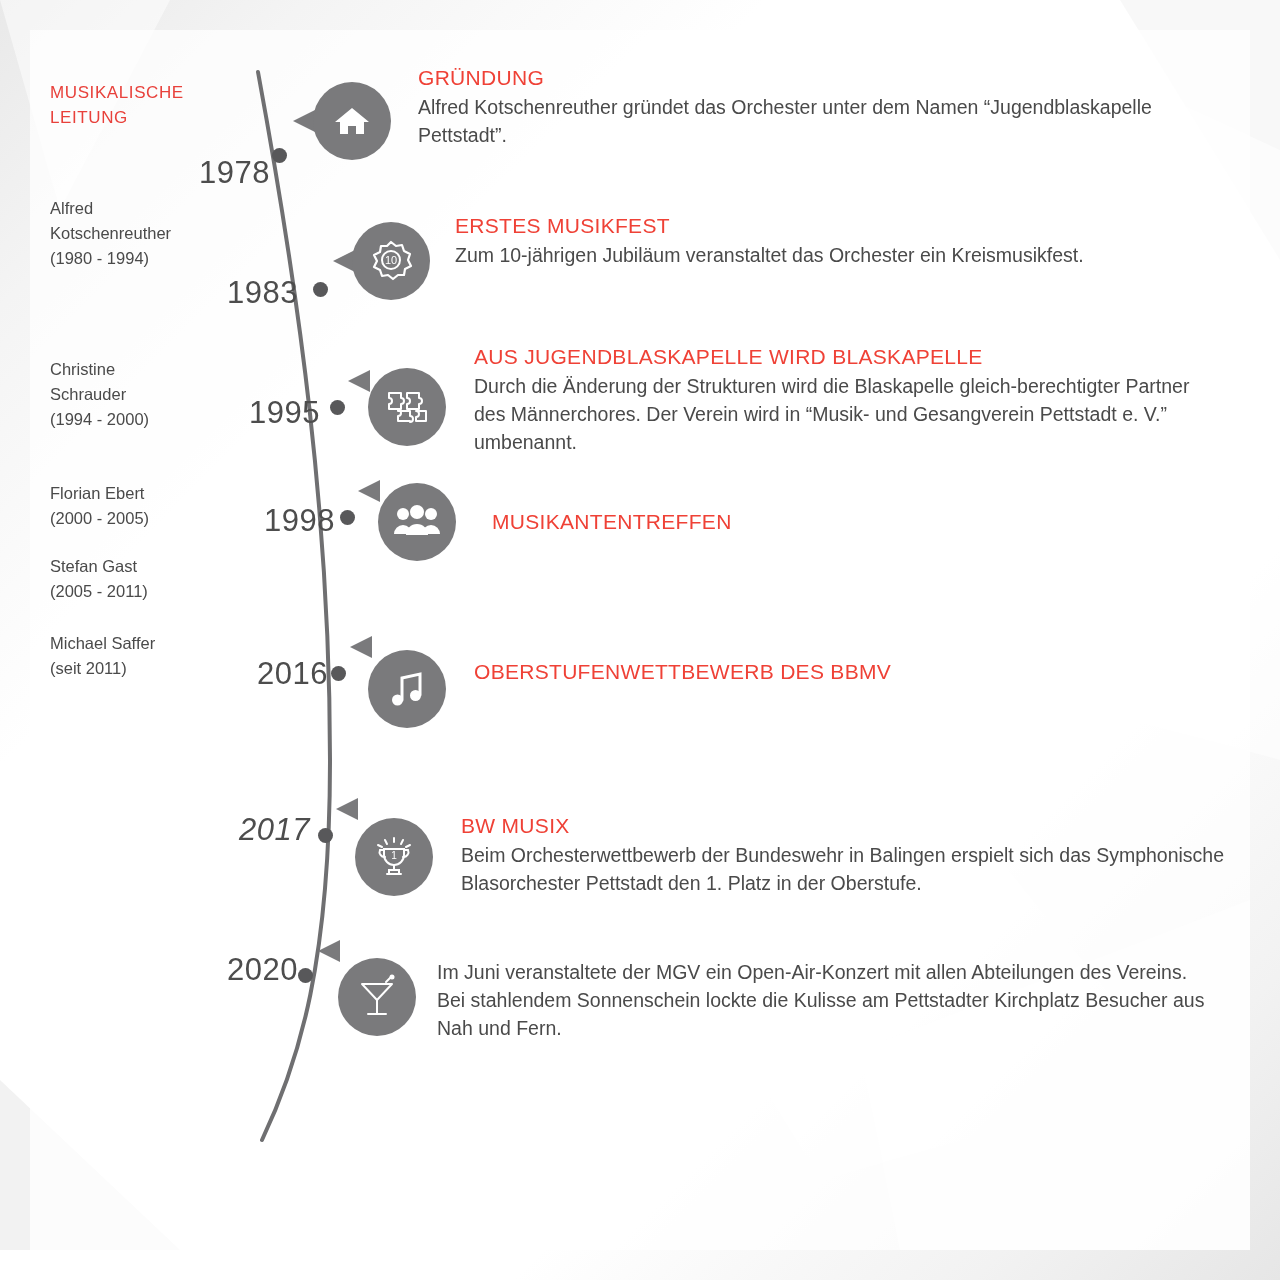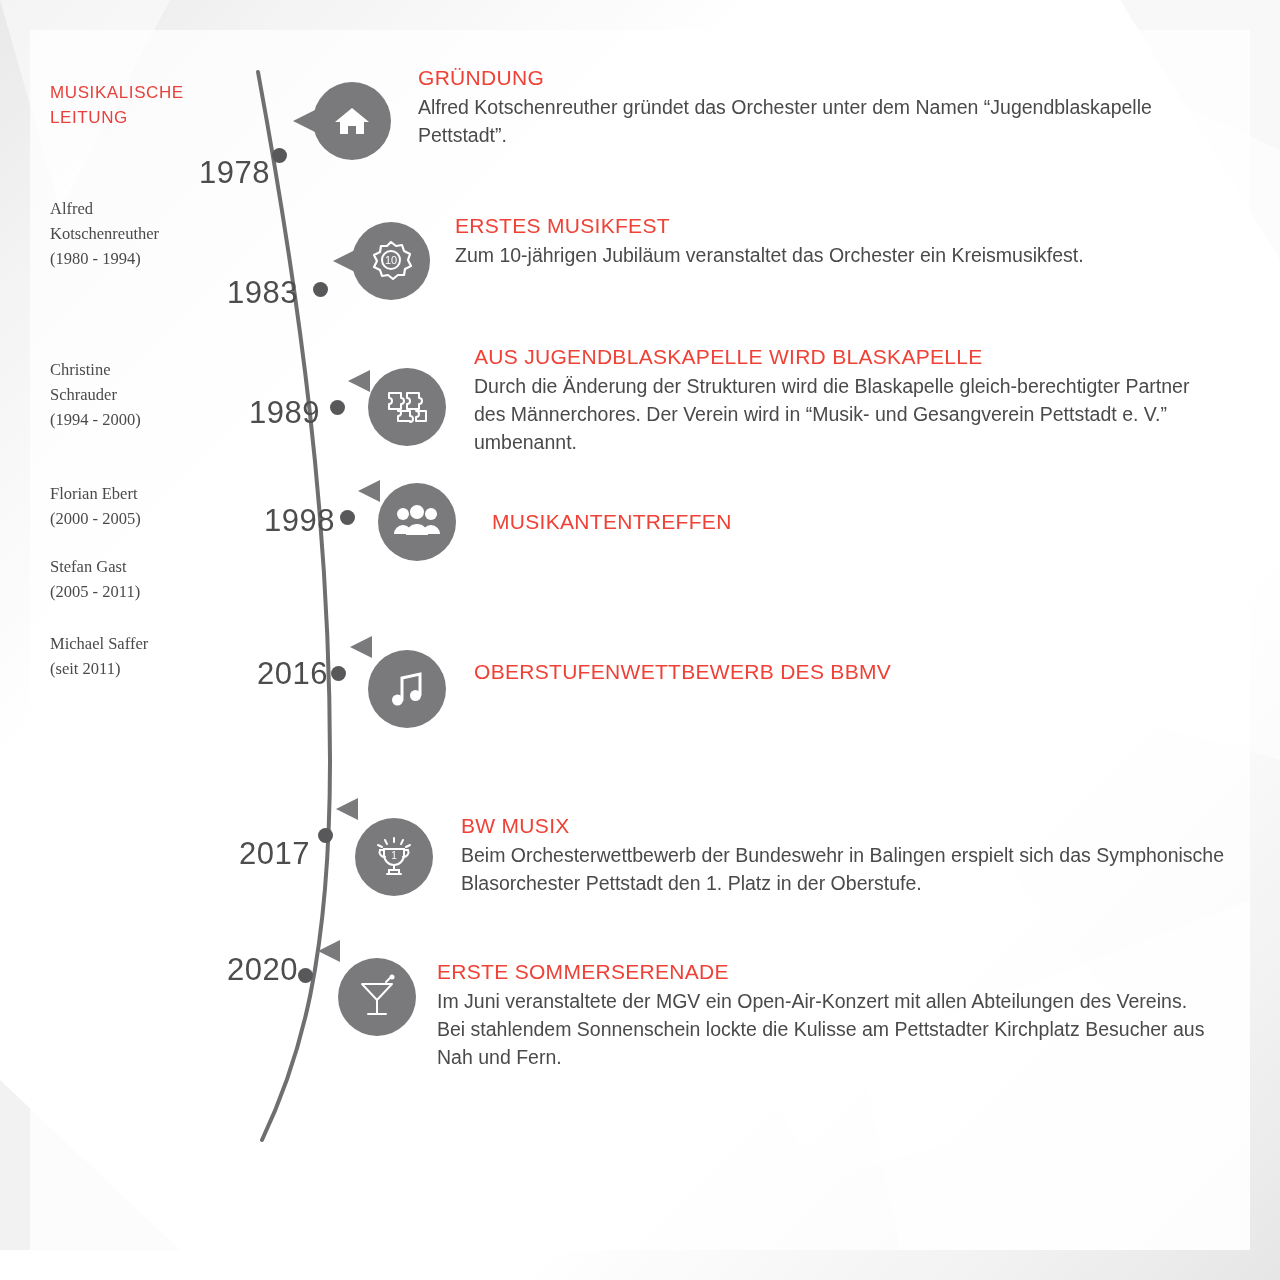--- a/index.html
+++ b/index.html
@@ -47,21 +47,20 @@
     letter-spacing: 0.6px;
     line-height: 25px;
     font-family: "Liberation Sans", sans-serif;
   }
   .leader {
     position: absolute;
     left: 50px;
     color: #4a4a4a;
     font-size: 16.5px;
     line-height: 25px;
-    font-family: Liberation Serif, serif;
   }
   .leader-1 { top: 196px; }
   .leader-2 { top: 357px; }
   .leader-3 { top: 481px; }
   .leader-4 { top: 554px; }
   .leader-5 { top: 631px; }
 
   
   .timeline-svg {
     position: absolute;
@@ -178,21 +177,21 @@
       <path d="M23 4 L28 8 L34 7 L36 13 L42 16 L40 22 L43 28 L37 31 L36 37 L30 37 L25 41 L20 37 L14 38 L12 32 L6 29 L9 23 L6 17 L12 14 L13 8 L19 8 Z" fill="none" stroke="#ffffff" stroke-width="2.2" stroke-linejoin="round"></path>
       <circle cx="23" cy="22" r="9" fill="none" stroke="#ffffff" stroke-width="2"></circle>
       <text x="23" y="26" font-size="11" fill="#ffffff" text-anchor="middle" font-family="Liberation Sans, sans-serif">10</text>
     </svg>
   </div>
   <div class="entry" style="left:455px; top:212px; width:720px;">
     <div class="entry-title">ERSTES MUSIKFEST</div>
     <div class="entry-body">Zum 10-jährigen Jubiläum veranstaltet das Orchester ein Kreismusikfest.</div>
   </div>
 
-  <div class="year" style="left:200px; top:395px; width:120px;">1989</div>
+  <div class="year" style="left:200px; top:395px; width:120px;">1995</div>
   <div class="node-dot" style="left:330px; top:400px;"></div>
   <div class="badge-tail" style="left:348px; top:370px;"></div>
   <div class="badge" style="left:368px; top:368px;">
     <svg width="48" height="44" viewBox="0 0 48 44">
       <g fill="none" stroke="#ffffff" stroke-width="2" stroke-linejoin="round">
         <path d="M6 8 h12 v5 a3 3 0 0 1 0 6 v5 H6 v-5 a3 3 0 0 0 0 -6 z"></path>
         <path d="M24 8 h12 v5 a3 3 0 0 1 0 6 v5 H24 v-5 a3 3 0 0 0 0 -6 z"></path>
         <path d="M15 26 h12 v5 a3 3 0 0 1 0 6 v-1 H15 v-5 a3 3 0 0 0 0 -6 z"></path>
         <path d="M33 26 h10 v10 H33 v-4 a3 3 0 0 0 0 -6 z"></path>
       </g>
@@ -229,21 +228,21 @@
     <svg width="40" height="42" viewBox="0 0 40 42">
       <path d="M15 32 V10 L33 6 V27" fill="none" stroke="#ffffff" stroke-width="3" stroke-linecap="round"></path>
       <circle cx="10.5" cy="32" r="5.5" fill="#ffffff"></circle>
       <circle cx="28.5" cy="27.5" r="5.5" fill="#ffffff"></circle>
     </svg>
   </div>
   <div class="entry" style="left:474px; top:658px; width:780px;">
     <div class="entry-title">OBERSTUFENWETTBEWERB DES BBMV</div>
   </div>
 
-  <div class="year" style="left:190px; top:836px; width:120px;">2017</div>
+  <div class="year" style="left:190px; top:812px; width:120px;font-style:italic;">2017</div>
   <div class="node-dot" style="left:318px; top:828px;"></div>
   <div class="badge-tail" style="left:336px; top:798px;"></div>
   <div class="badge" style="left:355px; top:818px;">
     <svg width="46" height="46" viewBox="0 0 46 46">
       <g stroke="#ffffff" stroke-width="2" fill="none" stroke-linecap="round">
         <path d="M23 4 v4 M14 6 l2 4 M32 6 l-2 4 M7 11 l4 2 M39 11 l-4 2"></path>
         <path d="M13 15 h20 v6 a10 10 0 0 1 -20 0 z"></path>
         <path d="M13 16 h-4 a5 5 0 0 0 5 7"></path>
         <path d="M33 16 h4 a5 5 0 0 1 -5 7"></path>
         <path d="M23 31 v5 M16 40 h14"></path>
@@ -264,17 +263,16 @@
     <svg width="42" height="46" viewBox="0 0 42 46">
       <g stroke="#ffffff" stroke-width="2" fill="none" stroke-linecap="round" stroke-linejoin="round">
         <path d="M6 10 h30 L21 26 z"></path>
         <path d="M21 26 v13 M12 40 h18"></path>
         <path d="M30 8 l5 -5"></path>
       </g>
       <circle cx="36" cy="3" r="2.5" fill="#ffffff"></circle>
     </svg>
   </div>
   <div class="entry" style="left:437px; top:958px; width:780px;">
-    <div class="entry-title">ERSTE SOMMERSERENADE</div>
     <div class="entry-body">Im Juni veranstaltete der MGV ein Open-Air-Konzert mit allen Abteilungen des Vereins. Bei stahlendem Sonnenschein lockte die Kulisse am Pettstadter Kirchplatz Besucher aus Nah und Fern.</div>
   </div>
 
 </div>
 
 </body></html>

